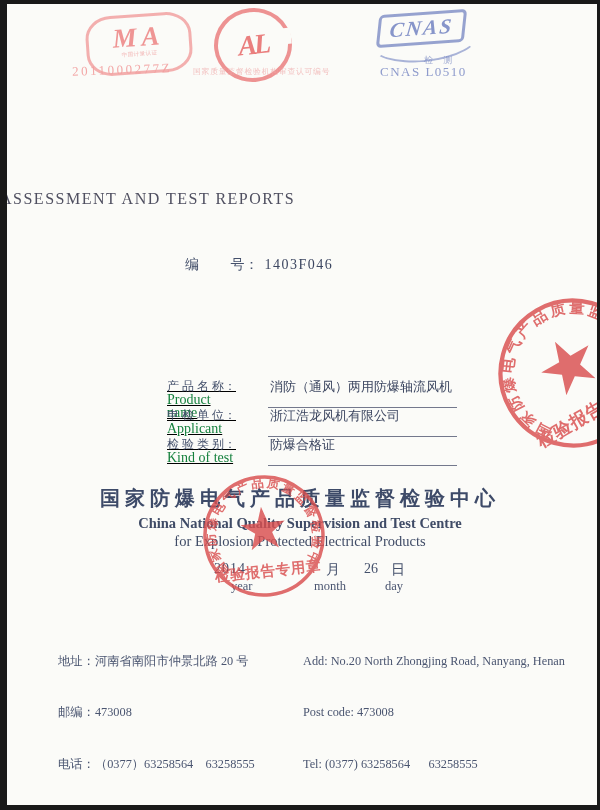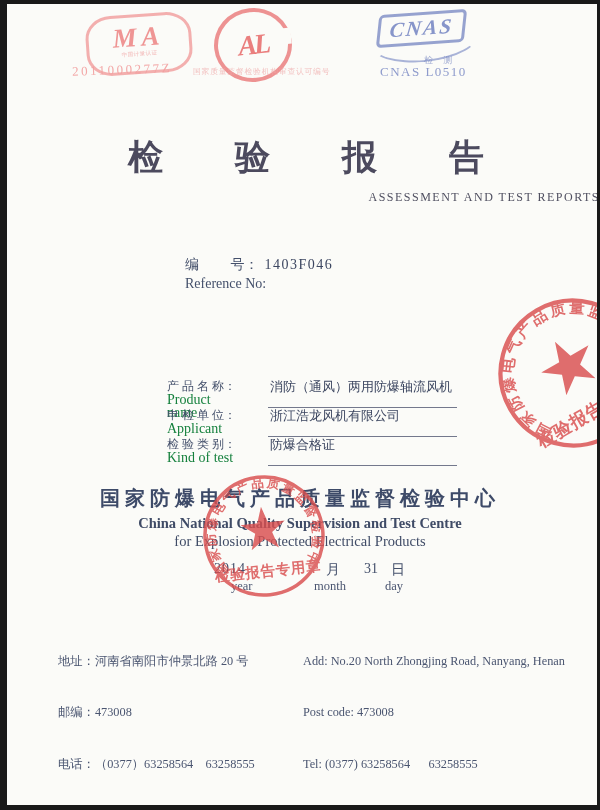--- a/index.html
+++ b/index.html
@@ -51,31 +51,31 @@
     border-radius:50%;transform:rotate(-6deg);
   }
   .cnas-sub{position:absolute;left:58px;top:48px;font-size:9px;letter-spacing:4px;
             color:rgba(125,140,196,.75);}
   .cnas-code{position:absolute;left:14px;top:58px;font-size:13px;letter-spacing:1.5px;
              color:rgba(122,138,196,.85);}
 
   
   .title-zh{left:128px;top:134px;font-size:35px;font-weight:600;color:#4c4a5e;
             letter-spacing:72px;white-space:nowrap;}
-  .title-en{left:0;right:0;top:190px;text-align:right;font-size:12px;
+  .title-en{left:0;right:0;top:190px;text-align:left;font-size:16px;
             letter-spacing:1.5px;color:#4f4f60;}
 
   
   .ref{left:185px;top:255px;color:#44506b;font-size:14px;line-height:19px;}
   .ref-val{margin-left:6px;letter-spacing:1.5px;color:#3c4660;}
 
   
   .form{left:167px;top:379px;width:290px;}
   .form-row{display:flex;align-items:stretch;height:29px;}
-  .fr-labels{width:73px;flex:none;}
+  .fr-labels{width:73px;flex:none;text-decoration:underline;}
   .fr-zh{font-size:12px;color:#44506b;white-space:pre;line-height:14px;}
   .fr-en{font-size:14px;color:#15803d;line-height:13px;}
   .fr-value{flex:1;border-bottom:1.5px solid #73788c;font-size:13px;
             color:#3c4660;line-height:15px;padding-left:2px;margin-left:28px;}
 
   
   .org-zh{left:0;right:0;top:485px;text-align:center;font-size:20px;font-weight:600;
           color:#3d4a68;letter-spacing:5px;white-space:nowrap;}
   .org-en{left:0;right:0;text-align:center;font-size:14.5px;color:#3f4b66;}
   .date-item{color:#44506b;font-size:14px;}
@@ -110,28 +110,26 @@
   <div class="abs cal-gap"></div>
   <div class="abs cal-sub">国家质量监督检验机构审查认可编号</div>
 
   <div class="abs cnas">
     <div class="cnas-curve"></div>
     <div class="cnas-banner">CNAS</div>
     <div class="cnas-sub">检 测</div>
     <div class="cnas-code">CNAS L0510</div>
   </div>
 
-  <div class="abs title-zh">检验报告</div>
   <div class="abs title-en">ASSESSMENT AND TEST REPORTS</div>
 
   <div class="abs ref">
     <div>
       <span class="pre">编         号：</span><span class="ref-val">1403F046</span>
     </div>
-    <div>Reference No:</div>
   </div>
 
   <div class="abs form">
     <div class="form-row">
       <div class="fr-labels">
         <div class="fr-zh">产 品 名 称：</div>
         <div class="fr-en">Product name</div>
       </div>
       <div class="fr-value">消防（通风）两用防爆轴流风机</div>
     </div>
@@ -150,21 +148,21 @@
       <div class="fr-value">防爆合格证</div>
     </div>
   </div>
 
   <div class="abs org-zh">国家防爆电气产品质量监督检验中心</div>
   <div class="abs org-en" style="top:515px;font-weight:bold;">China National Quality Supervision and Test Centre</div>
   <div class="abs org-en" style="top:533px;">for Explosion Protected Electrical Products</div>
 
   <span class="abs date-item" style="left:214px;top:561px;letter-spacing:1px;">2014</span>
   <span class="abs date-item" style="left:326px;top:561px;">月</span>
-  <span class="abs date-item" style="left:364px;top:561px;">31</span>
+  <span class="abs date-item" style="left:364px;top:561px;">26</span>
   <span class="abs date-item" style="left:391px;top:561px;">日</span>
   <span class="abs date-label" style="left:231px;top:579px;">year</span>
   <span class="abs date-label" style="left:314px;top:579px;font-family:Liberation Serif, serif;">month</span>
   <span class="abs date-label" style="left:385px;top:579px;">day</span>
 
   <div class="abs contact zh">
     <div>地址：河南省南阳市仲景北路 20 号</div>
     <div>邮编：473008</div>
     <div>电话：（0377）63258564    63258555</div>
     <div>传真：（0377）63208175</div>

